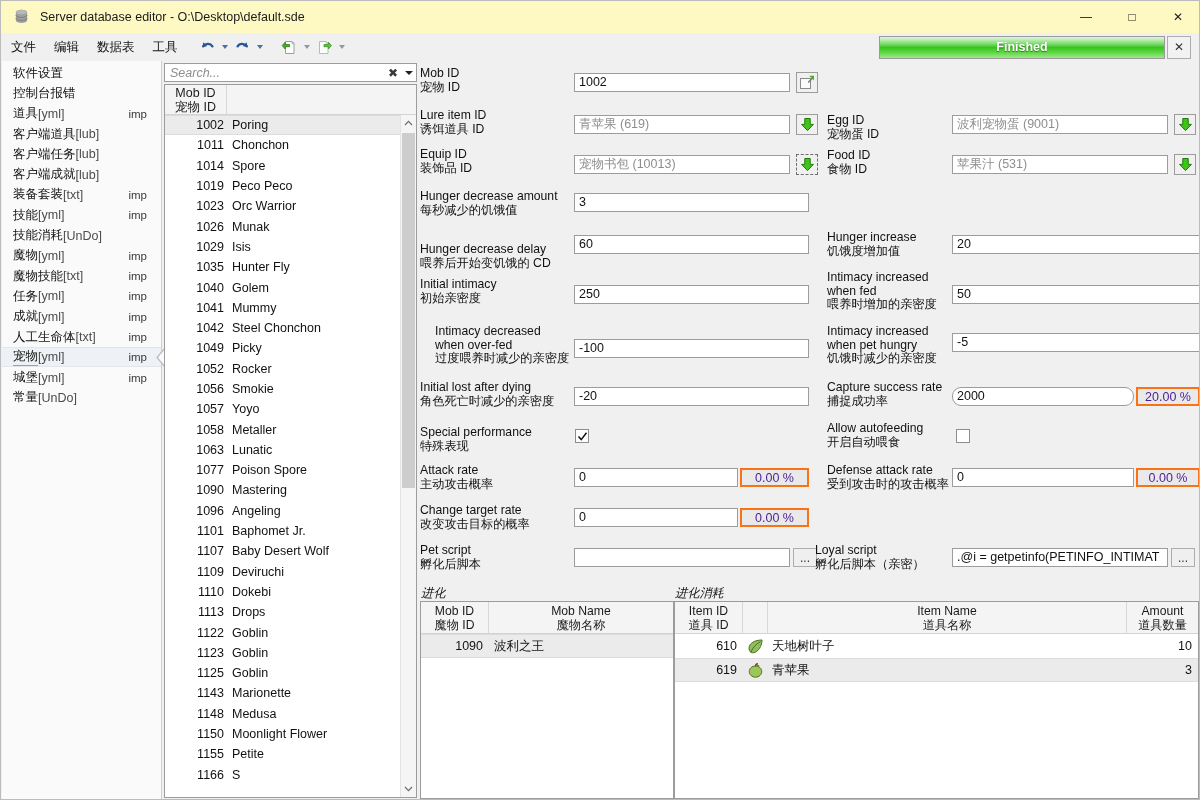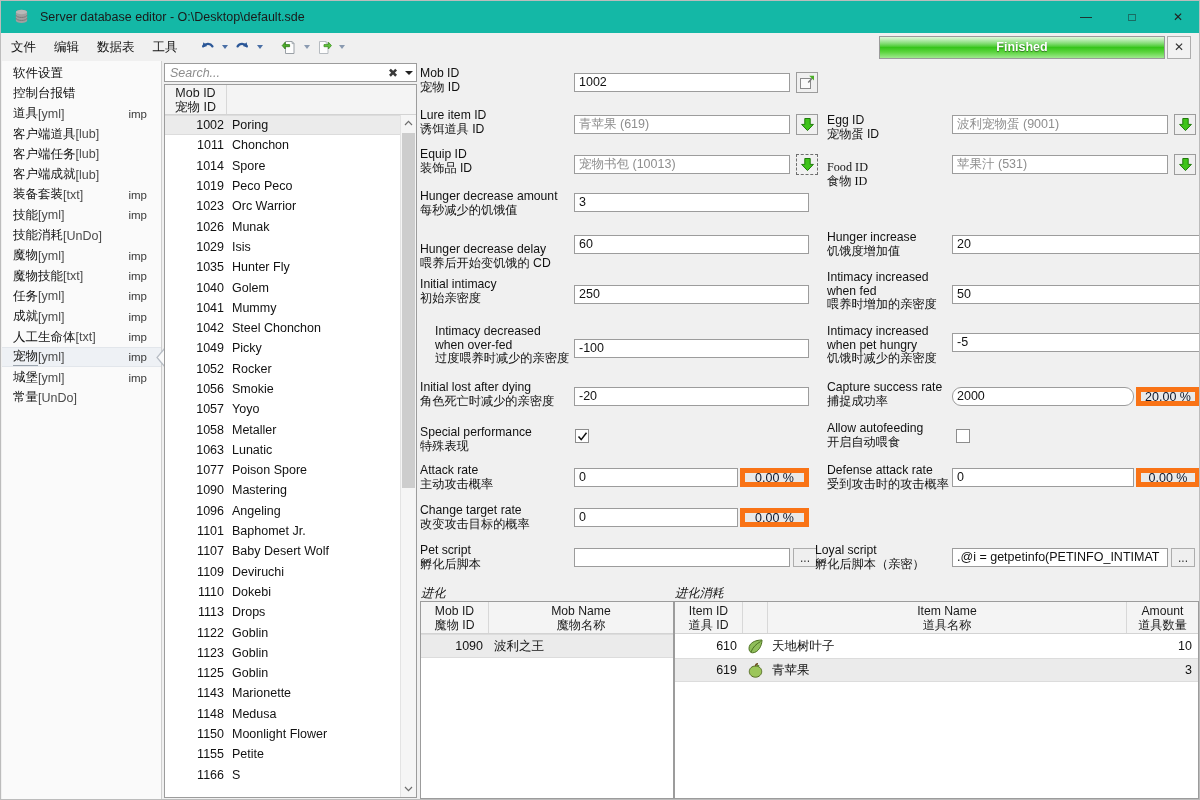--- a/index.html
+++ b/index.html
@@ -7,21 +7,21 @@
     width:1200px;height:800px;overflow:hidden;
     font-family:"Liberation Sans","DejaVu Sans",sans-serif;
     font-size:12px;color:#000;background:#f0f0f0;
     -webkit-font-smoothing:antialiased;
   }
   .win{position:relative;width:1200px;height:800px;background:#f0f0f0;
        border:1px solid #bcbcbc;box-sizing:border-box;overflow:hidden;}
 
   
   .titlebar{position:absolute;left:0;top:0;width:1200px;height:32px;
-            background:#14b8a6;display:flex;align-items:center;}
+            background:#fef9c3;display:flex;align-items:center;}
   .tb-icon{width:18px;height:18px;margin-left:12px;margin-right:9px;position:relative;flex:0 0 auto;}
   .db-ico{position:absolute;left:1px;top:1px;width:15px;height:15px;}
   .tb-title{font-size:12.5px;color:#1a1a1a;white-space:nowrap;}
   .wbtns{position:absolute;right:0;top:0;height:32px;display:flex;}
   .wbtn{width:46px;height:32px;display:flex;align-items:center;justify-content:center;
         color:#222;font-size:12px;}
 
   
   .menubar{position:absolute;left:0;top:32px;width:1200px;height:28px;background:#f0f0f0;
            display:flex;align-items:center;}
@@ -89,22 +89,22 @@
   .vs-thumb{position:absolute;left:1px;right:1px;top:18px;height:355px;background:#cdcdcd;}
 
   
   .form{position:absolute;left:418px;top:60px;right:1px;bottom:1px;}
   .lbl{position:absolute;font-size:12.2px;color:#111;line-height:13.6px;white-space:nowrap;}
   .lbl .cn{display:block;}
   .tf{position:absolute;height:19px;border:1px solid #9c9c9c;background:#fff;box-sizing:border-box;
       font-size:12.5px;color:#111;padding:0 0 0 4px;line-height:17px;white-space:nowrap;overflow:hidden;
       font-family:inherit;}
   .tf.ro{background:#fff;color:#8e8e8e;}
-  .pct{position:absolute;height:19px;border:5px solid #f97316;background:#e9e9e9;box-sizing:border-box;
-       font-size:12.5px;color:#0f172a;display:flex;align-items:center;justify-content:center;}
+  .pct{position:absolute;height:19px;border:2px solid #f97316;background:#e9e9e9;box-sizing:border-box;
+       font-size:12.5px;color:#4c1d95;display:flex;align-items:center;justify-content:center;}
   .sqbtn{position:absolute;width:22px;height:21px;border:1px solid #9c9c9c;background:#f0f0f0;
          box-sizing:border-box;display:flex;align-items:center;justify-content:center;}
   .dotbtn{position:absolute;width:24px;height:19px;border:1px solid #adadad;background:#efefef;
           box-sizing:border-box;display:flex;align-items:flex-end;justify-content:center;
           font-size:12px;color:#333;line-height:12px;padding-bottom:2px;}
   .cbx{position:absolute;width:14px;height:14px;border:1px solid #8d8d8d;background:#fff;
        box-sizing:border-box;display:flex;align-items:center;justify-content:center;}
   .cbx svg{display:block;}
 
   
@@ -564,21 +564,21 @@
       <span>Egg ID</span>
       <span class="cn">宠物蛋 ID</span>
     </div>
     <div class="tf ro" style="left:533px;top:54px;width:216px;">波利宠物蛋 (9001)</div>
     <div class="sqbtn" style="left:755px;top:53px;">
       <svg width="15" height="15" viewBox="0 0 15 15">
         <path d="M4.8 1.5 H10.2 V7.4 H13.4 L7.5 13.6 L1.6 7.4 H4.8 Z" fill="#3fc41a" stroke="#1f7a0a" stroke-width="1" stroke-linejoin="round"></path>
       </svg>
     </div>
 
-    <div class="lbl" style="left:408px;top:100px;font-family:Liberation Serif, serif;">
+    <div class="lbl" style="left:408px;top:88px;">
       <span>Food ID</span>
       <span class="cn">食物 ID</span>
     </div>
     <div class="tf ro" style="left:533px;top:94px;width:216px;">苹果汁 (531)</div>
     <div class="sqbtn" style="left:755px;top:93px;">
       <svg width="15" height="15" viewBox="0 0 15 15">
         <path d="M4.8 1.5 H10.2 V7.4 H13.4 L7.5 13.6 L1.6 7.4 H4.8 Z" fill="#3fc41a" stroke="#1f7a0a" stroke-width="1" stroke-linejoin="round"></path>
       </svg>
     </div>
 

